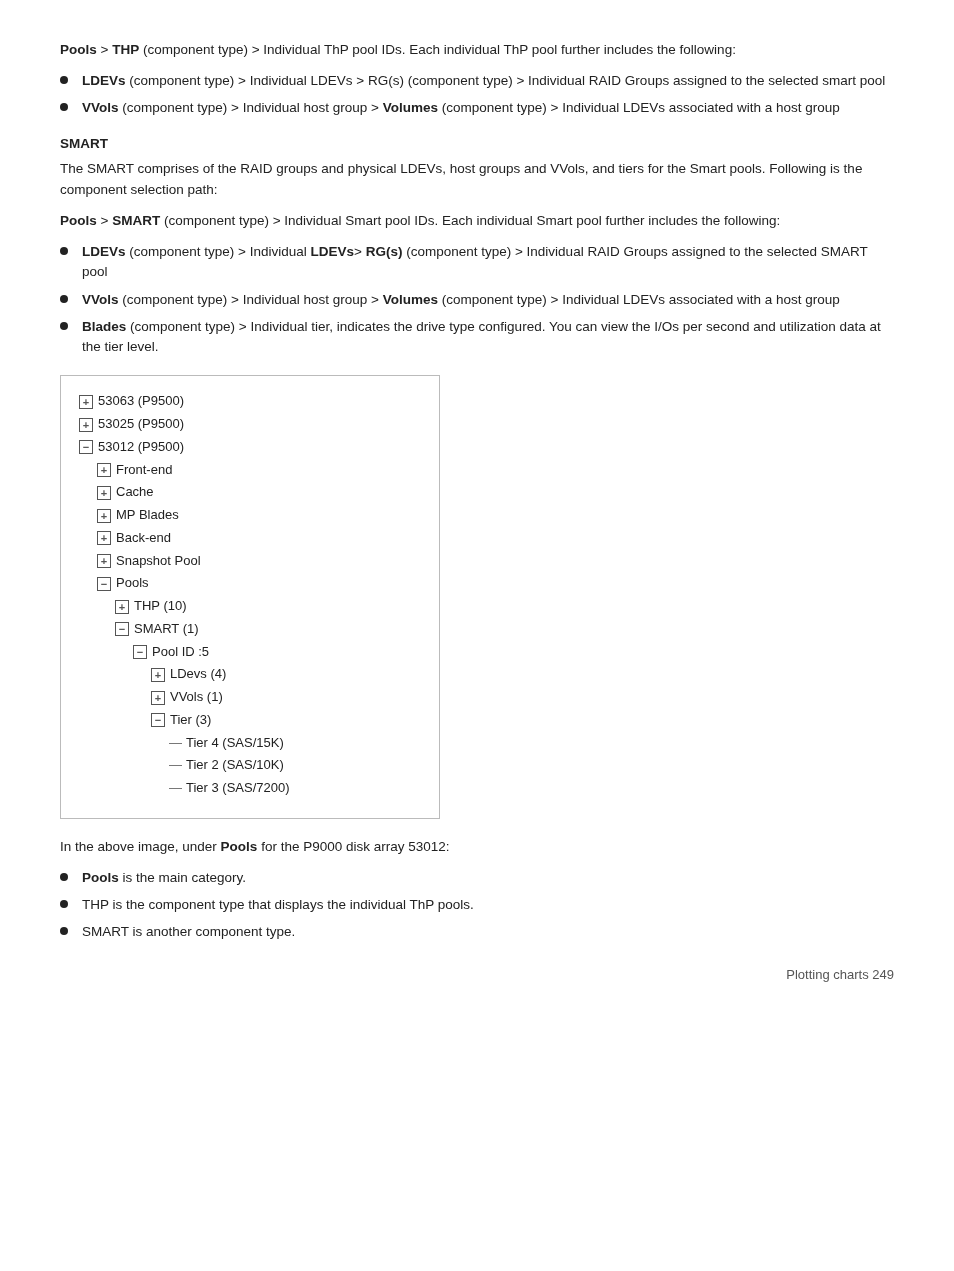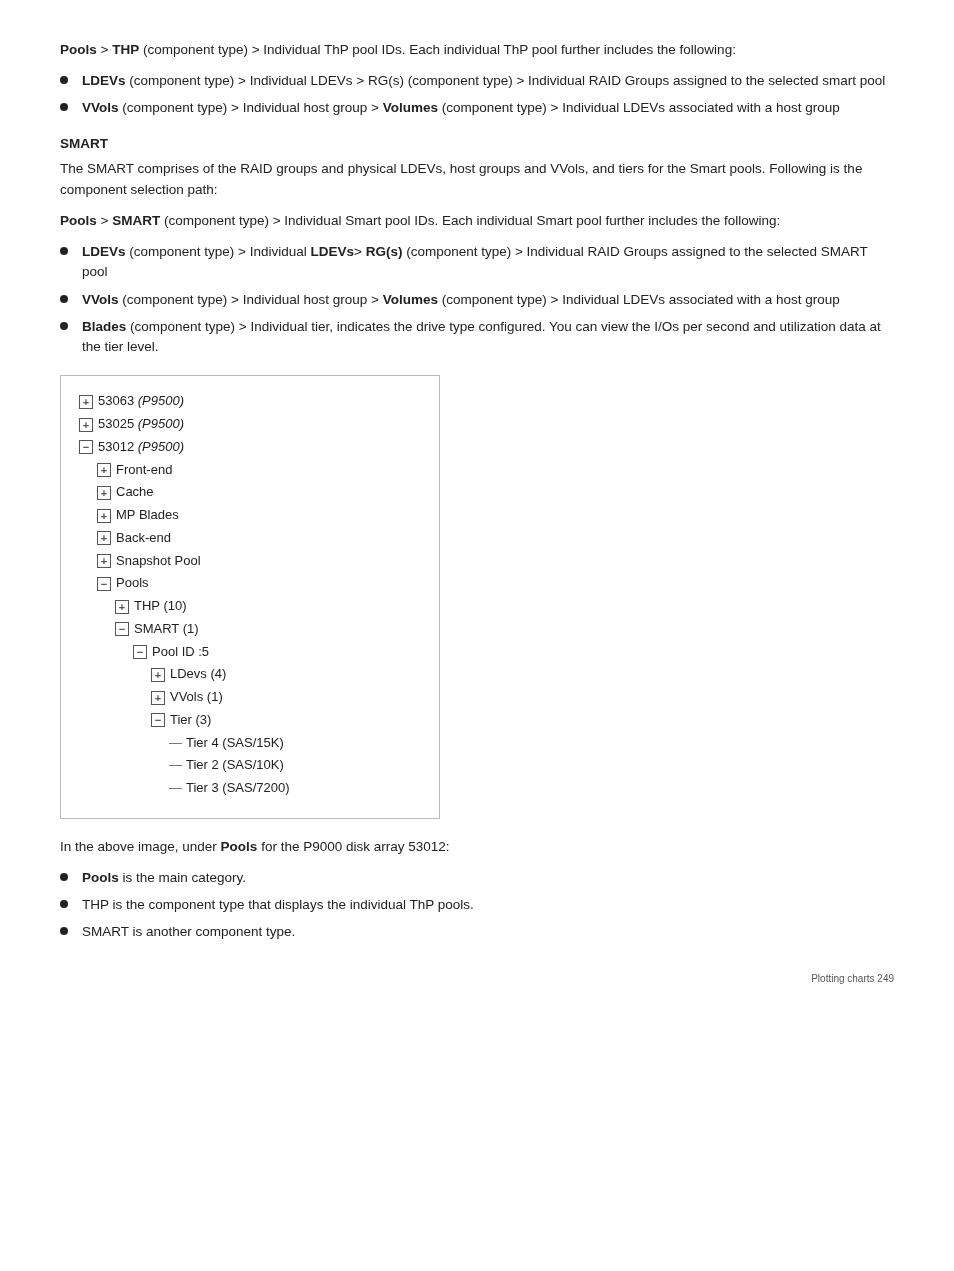--- a/index.html
+++ b/index.html
@@ -71,26 +71,26 @@
     .indent1 { padding-left: 18px; }
     .indent2 { padding-left: 36px; }
     .indent3 { padding-left: 54px; }
     .indent4 { padding-left: 72px; }
     .indent5 { padding-left: 90px; }
     .leaf-line::before {
       content: '—';
       color: #666;
       margin-right: 4px;
     }
-    .italic { font-style: italic; }
+    .italic { }
     .footer-row {
       display: flex;
       justify-content: flex-end;
-      margin-top: 30px;
-      font-size: 10px;
+      margin-top: 24px;
+      font-size: 13px;
       color: #555;
     }
   </style>
 </head>
 <body>
 
 <p>
   <span class="bold">Pools</span><span> &gt; </span><span class="bold">THP</span><span> (component type) &gt; Individual ThP pool IDs. Each individual ThP pool further includes the following:</span>
 </p>
 

